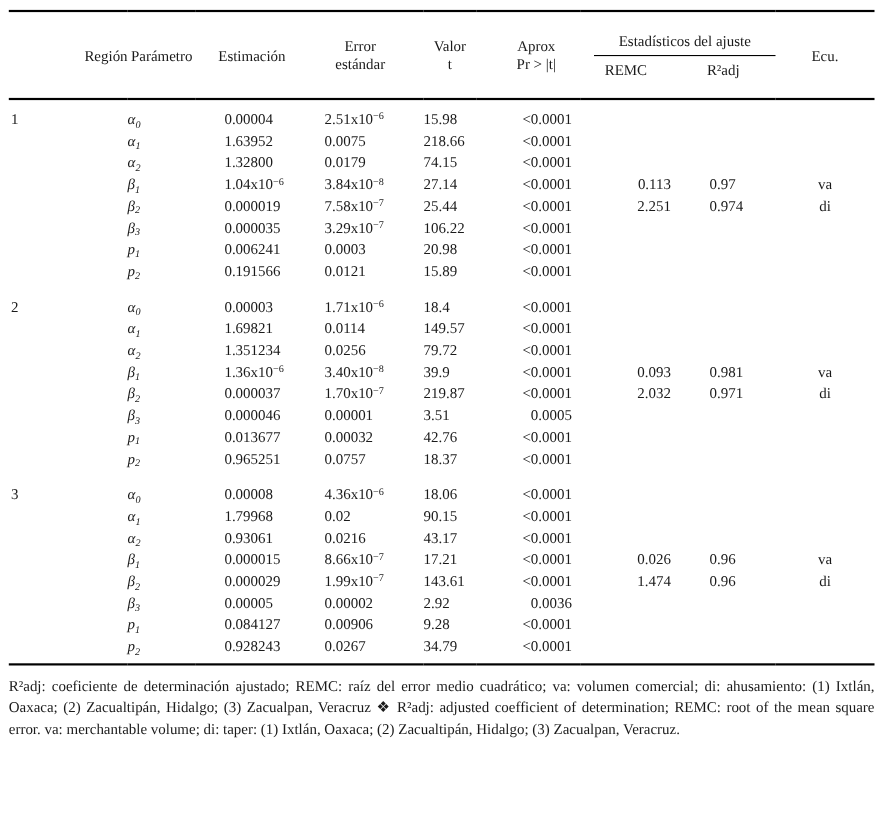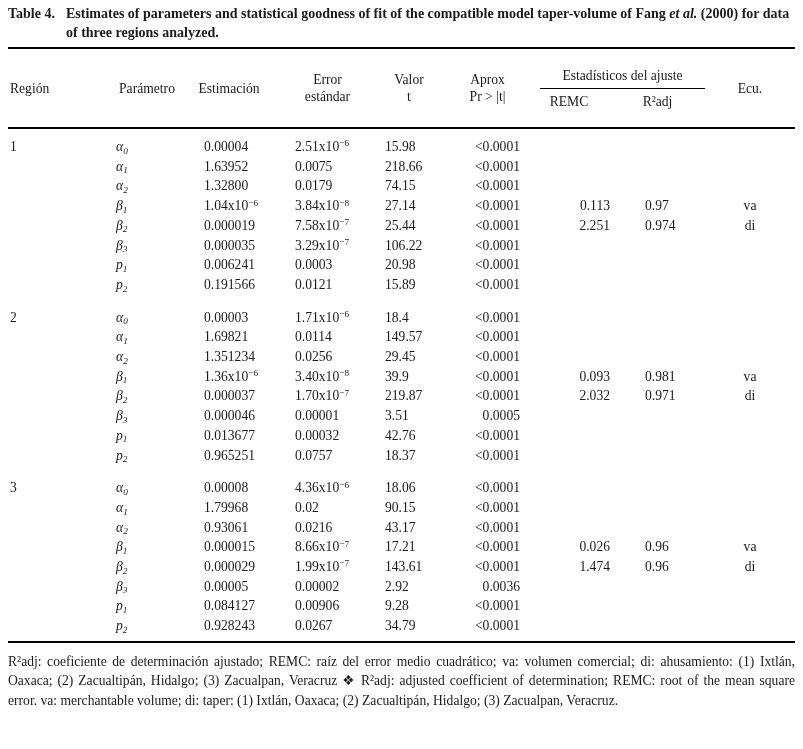--- a/index.html
+++ b/index.html
@@ -40,21 +40,21 @@
 
   thead th {
     height:80px;
     vertical-align:middle;
     font-weight:normal;
     font-size:13.6px;
     line-height:17px;
     text-align:center;
     border-bottom:2px solid #000;
   }
-  th.h0 { text-align:left; padding-left:2px; }
+  th.h0 { text-align:right; padding-left:2px; }
   th.h3 { padding-right:10px; }
   th.h5 { padding-left:14px; }
   th.stats { vertical-align:middle; }
   .stats-label {
     margin:0 0 4px 12px;
     padding-bottom:4px;
     border-bottom:1.2px solid #000;
   }
   .stats-sub { display:flex;justify-content:center; }
   .stats-sub .sub-remc { width:82px; text-align:center; display:inline-block; }
@@ -91,21 +91,20 @@
     font-size:13.6px;
     padding-bottom:6px;
   }
 </style>
 </head>
 <body>
 
 <div class="page">
 
 
-  <div class="caption"><span class="cap-label">Table 4.</span><span class="cap-text"><span>Estimates of parameters and statistical goodness of fit of the compatible model taper-volume of Fang </span><i>et al.</i><span> (2000) for data of three regions analyzed.</span></span></div>
 
   <table>
     <colgroup>
       <col class="w0">
         <col class="w1">
         <col class="w2">
         <col class="w3">
       <col class="w4">
         <col class="w5">
         <col class="w6">
@@ -254,21 +253,21 @@
           <td class="c5">&lt;0.0001</td>
           <td class="c6"></td>
           <td class="c7"></td>
           <td class="c8"></td>
         </tr>
         <tr>
           <td class="c0"></td>
           <td class="c1">α<sub>2</sub></td>
           <td class="c2">1.351234</td>
           <td class="c3">0.0256</td>
-          <td class="c4">29.45</td>
+          <td class="c4">79.72</td>
           <td class="c5">&lt;0.0001</td>
           <td class="c6"></td>
           <td class="c7"></td>
           <td class="c8"></td>
         </tr>
         <tr>
           <td class="c0"></td>
           <td class="c1">β<sub>1</sub></td>
           <td class="c2">1.36x10<sup>−6</sup></td>
           <td class="c3">3.40x10<sup>−8</sup></td>

